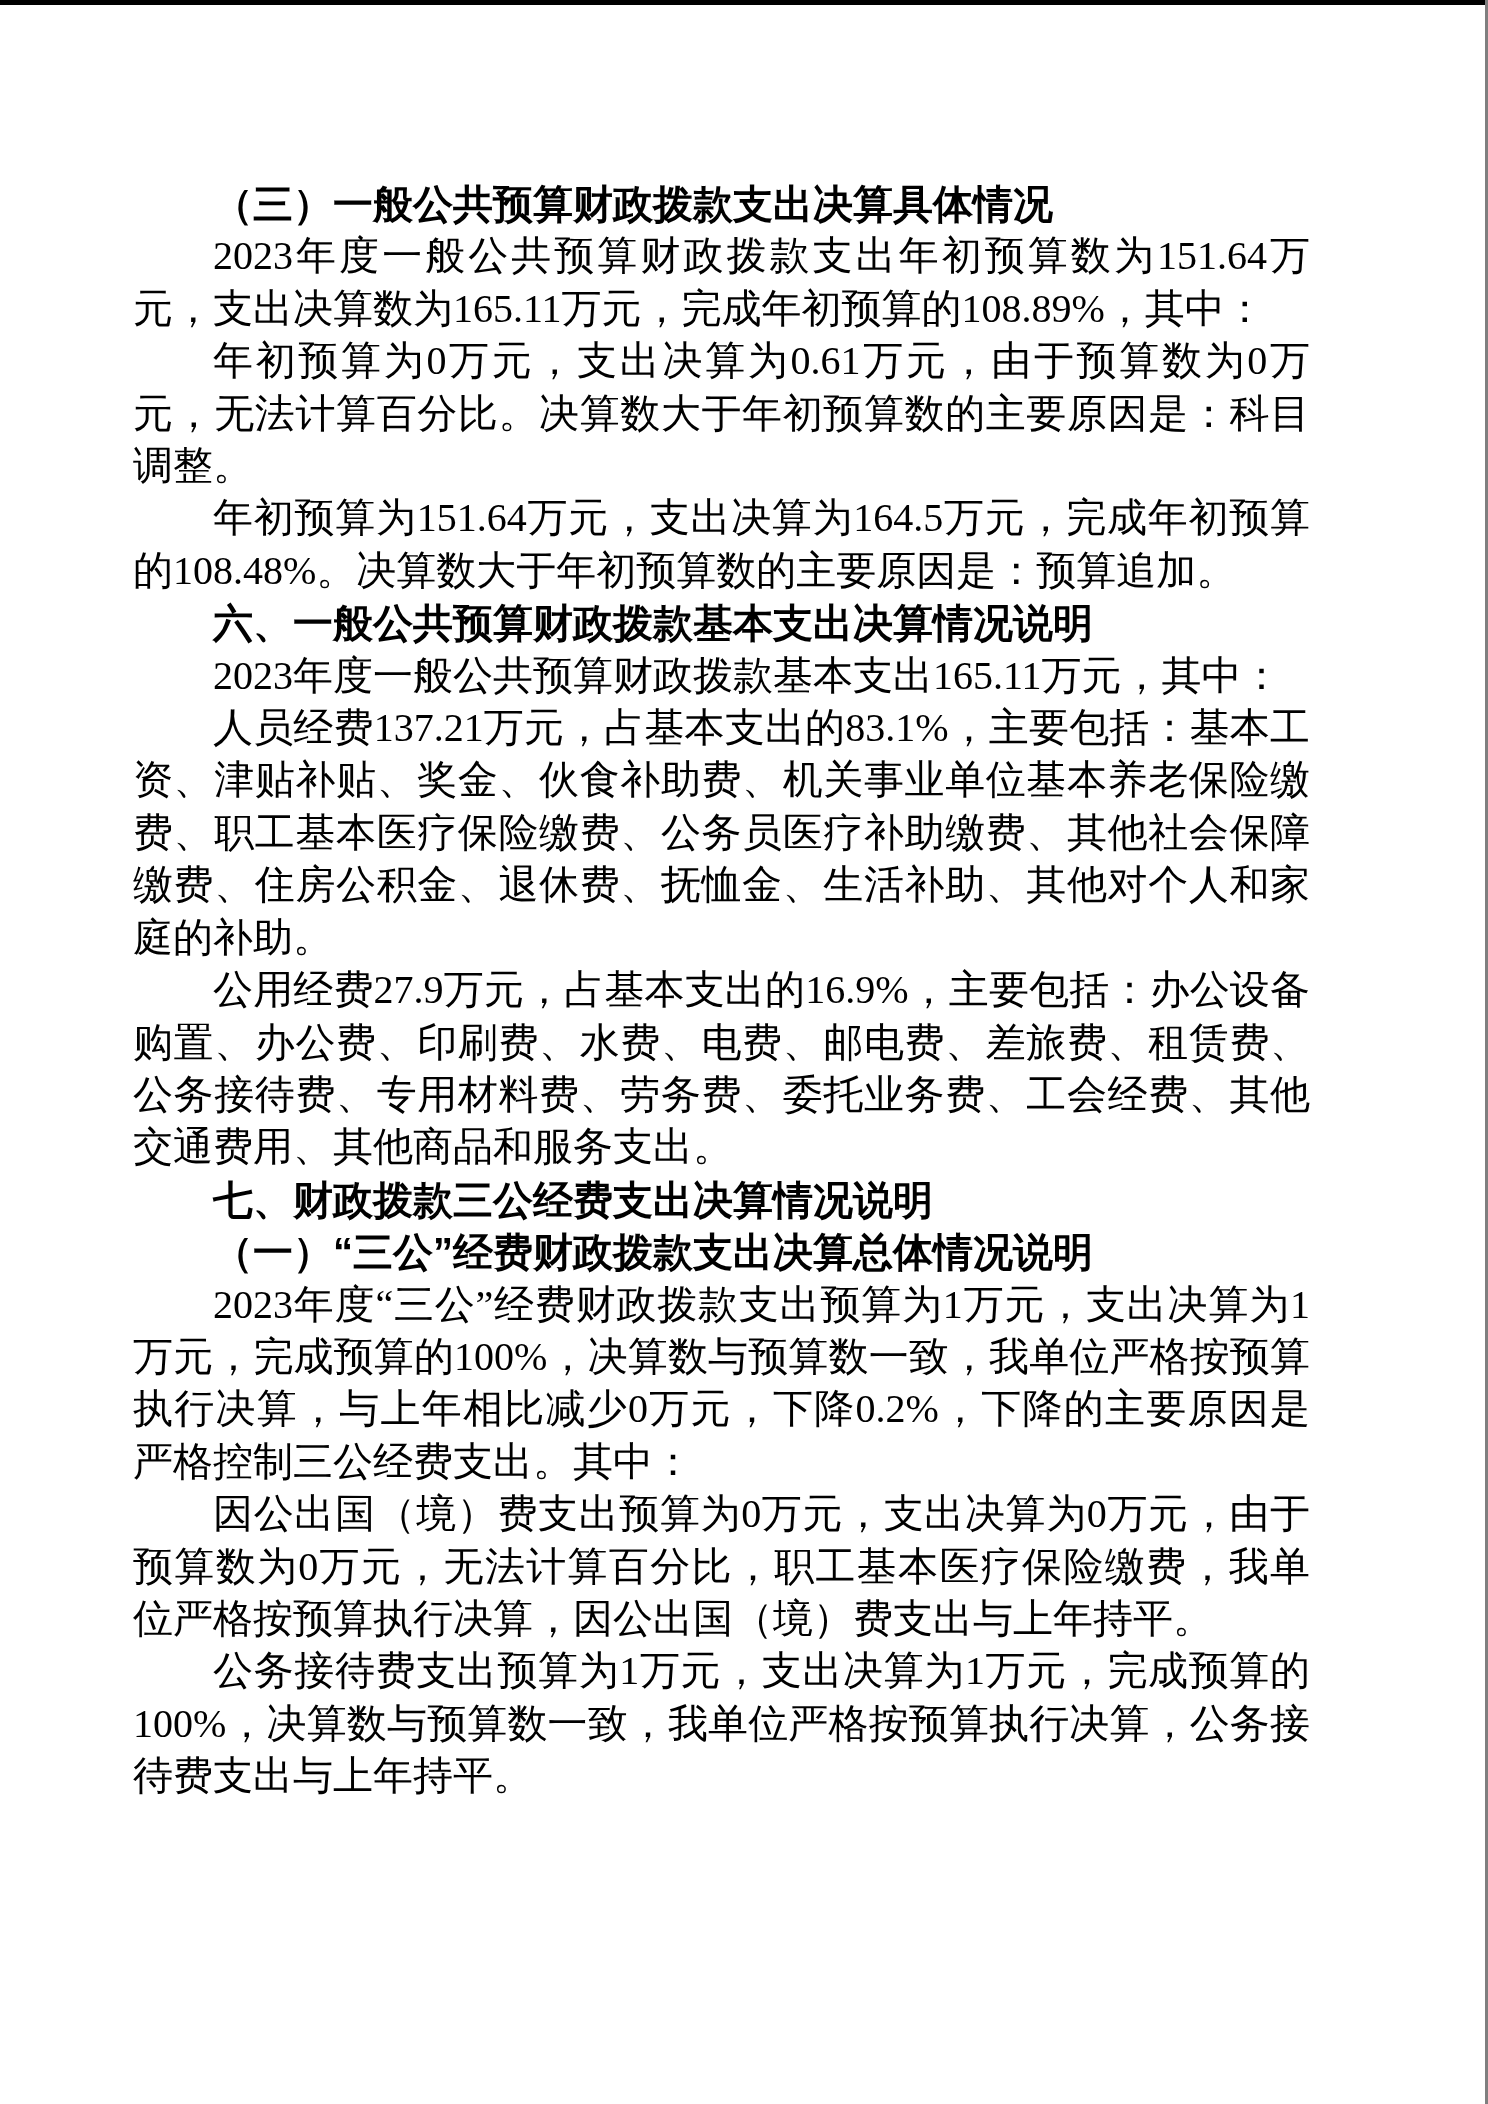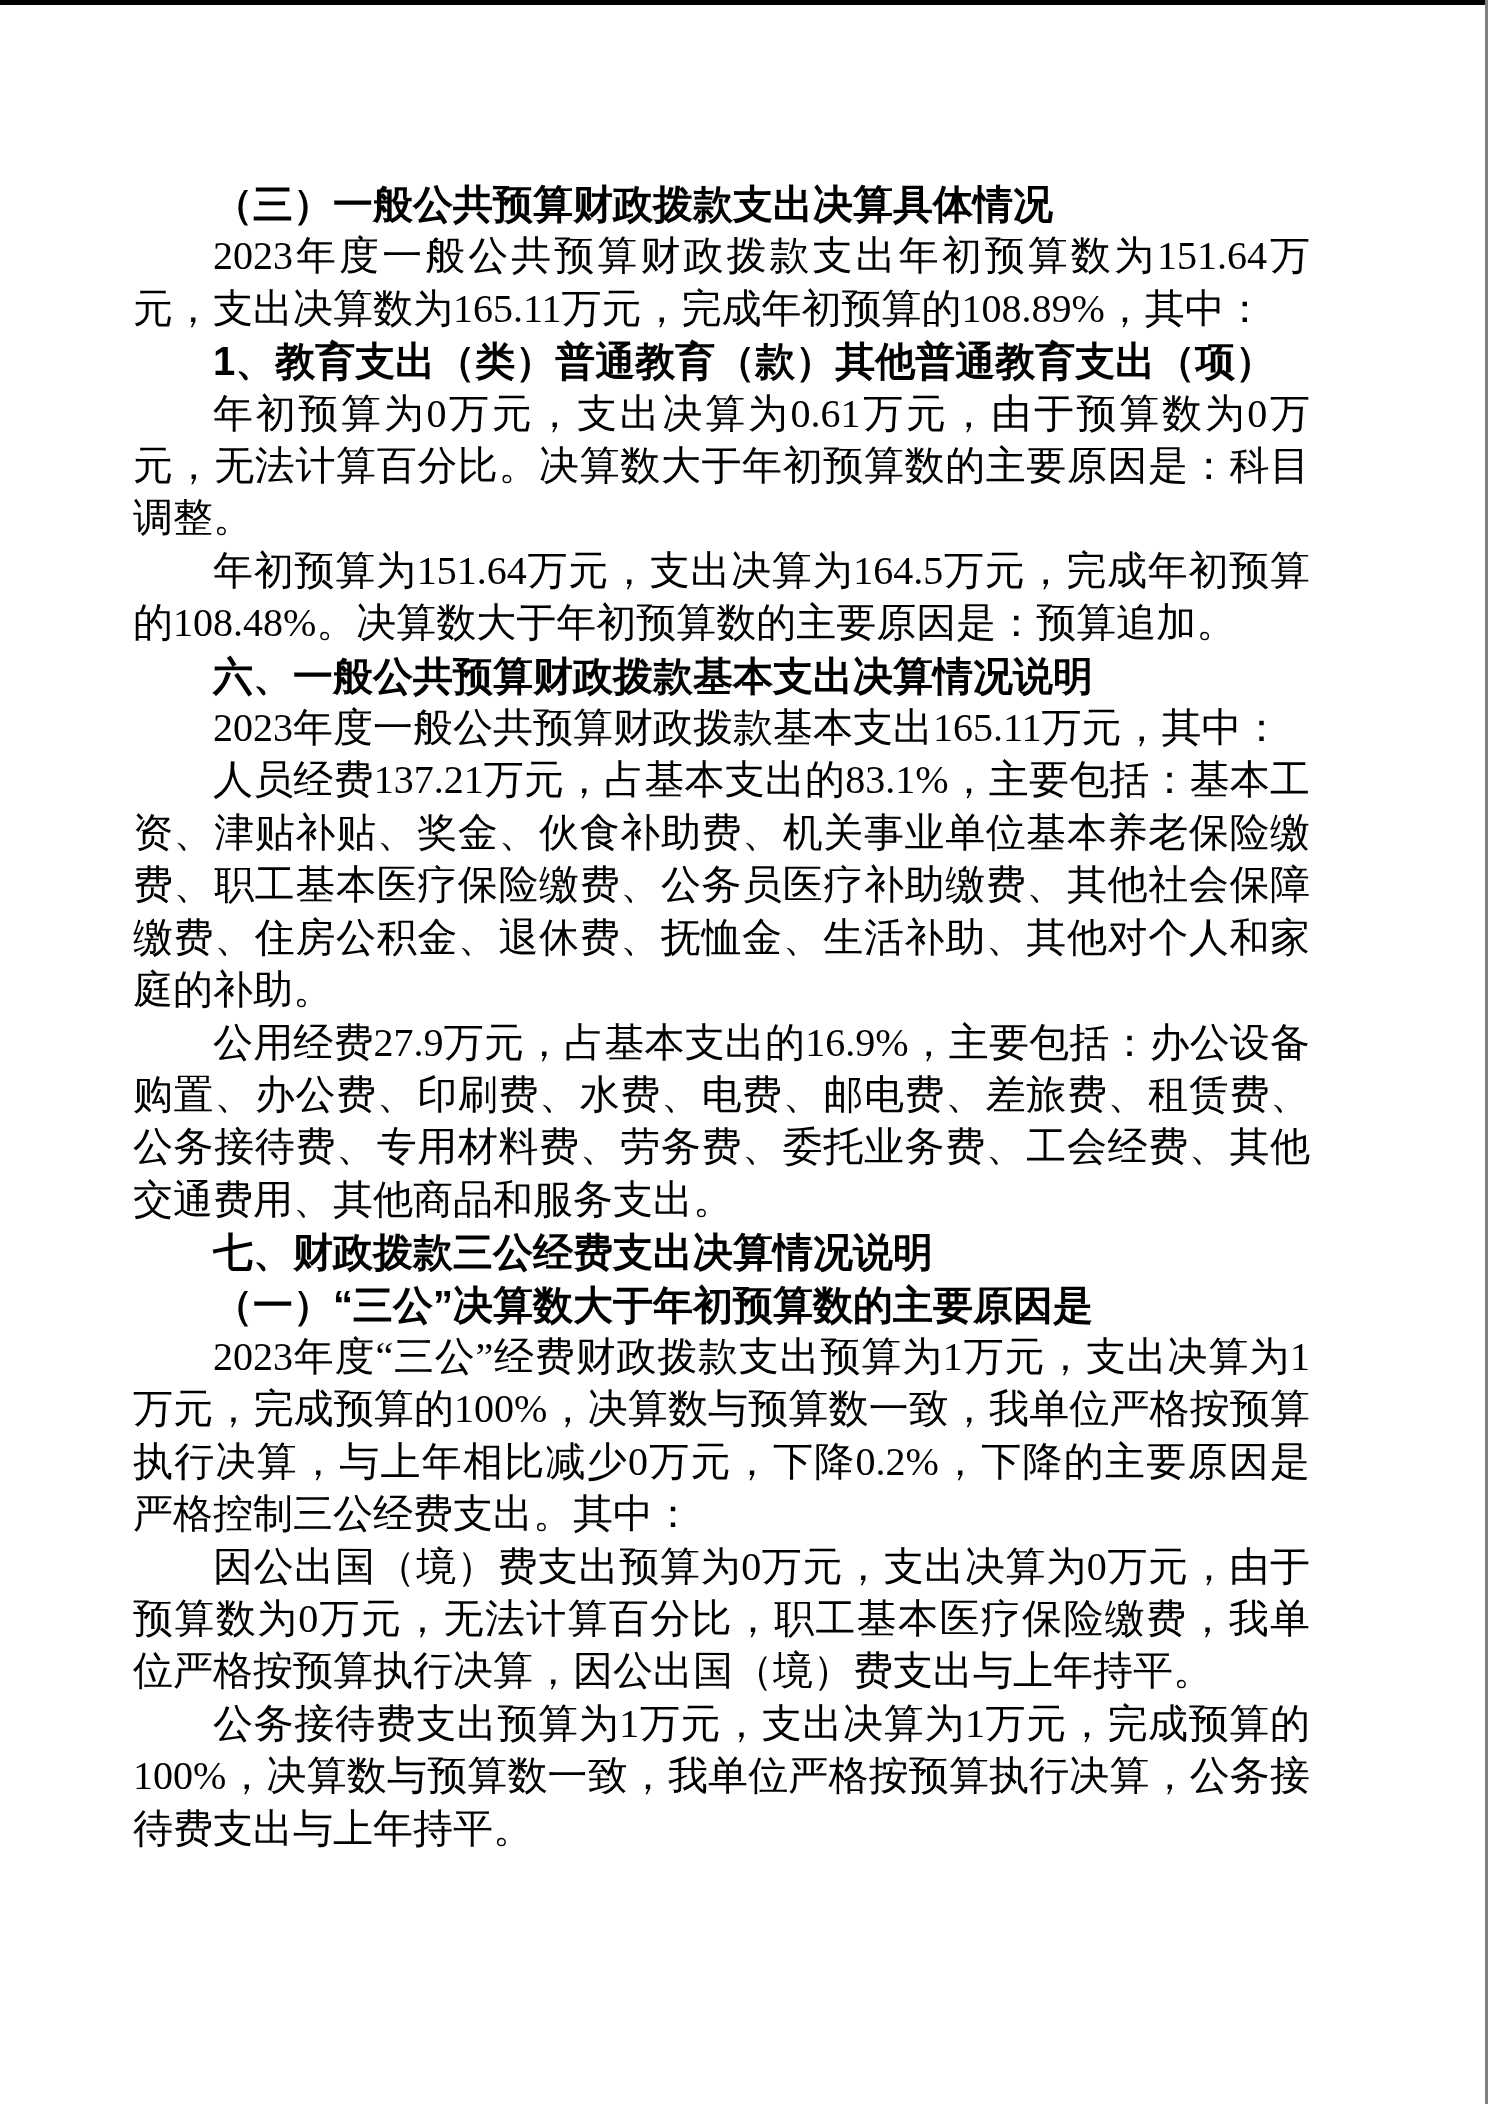--- a/index.html
+++ b/index.html
@@ -54,26 +54,25 @@
 </head>
 <body>
 
 <div class="page">
   <div class="top-rule"></div>
   <div class="right-rule"></div>
 
   <main class="content">
     <p class="heading">（三）一般公共预算财政拨款支出决算具体情况</p>
     <p class="body">2023年度一般公共预算财政拨款支出年初预算数为151.64万元，支出决算数为165.11万元，完成年初预算的108.89%，其中：</p>
-    <p class="heading">1、教育支出（类）普通教育（款）其他普通教育支出（项）</p>
     <p class="body">年初预算为0万元，支出决算为0.61万元，由于预算数为0万元，无法计算百分比。决算数大于年初预算数的主要原因是：科目调整。</p>
     <p class="body">年初预算为151.64万元，支出决算为164.5万元，完成年初预算的108.48%。决算数大于年初预算数的主要原因是：预算追加。</p>
     <p class="heading">六、一般公共预算财政拨款基本支出决算情况说明</p>
     <p class="body">2023年度一般公共预算财政拨款基本支出165.11万元，其中：</p>
     <p class="body">人员经费137.21万元，占基本支出的83.1%，主要包括：基本工资、津贴补贴、奖金、伙食补助费、机关事业单位基本养老保险缴费、职工基本医疗保险缴费、公务员医疗补助缴费、其他社会保障缴费、住房公积金、退休费、抚恤金、生活补助、其他对个人和家庭的补助。</p>
     <p class="body">公用经费27.9万元，占基本支出的16.9%，主要包括：办公设备购置、办公费、印刷费、水费、电费、邮电费、差旅费、租赁费、公务接待费、专用材料费、劳务费、委托业务费、工会经费、其他交通费用、其他商品和服务支出。</p>
     <p class="heading">七、财政拨款三公经费支出决算情况说明</p>
-    <p class="heading">（一）“三公”决算数大于年初预算数的主要原因是</p>
+    <p class="heading">（一）“三公”经费财政拨款支出决算总体情况说明</p>
     <p class="body">2023年度“三公”经费财政拨款支出预算为1万元，支出决算为1万元，完成预算的100%，决算数与预算数一致，我单位严格按预算执行决算，与上年相比减少0万元，下降0.2%，下降的主要原因是严格控制三公经费支出。其中：</p>
     <p class="body">因公出国（境）费支出预算为0万元，支出决算为0万元，由于预算数为0万元，无法计算百分比，职工基本医疗保险缴费，我单位严格按预算执行决算，因公出国（境）费支出与上年持平。</p>
     <p class="body">公务接待费支出预算为1万元，支出决算为1万元，完成预算的100%，决算数与预算数一致，我单位严格按预算执行决算，公务接待费支出与上年持平。</p>
   </main>
 </div>
 
 </body></html>

